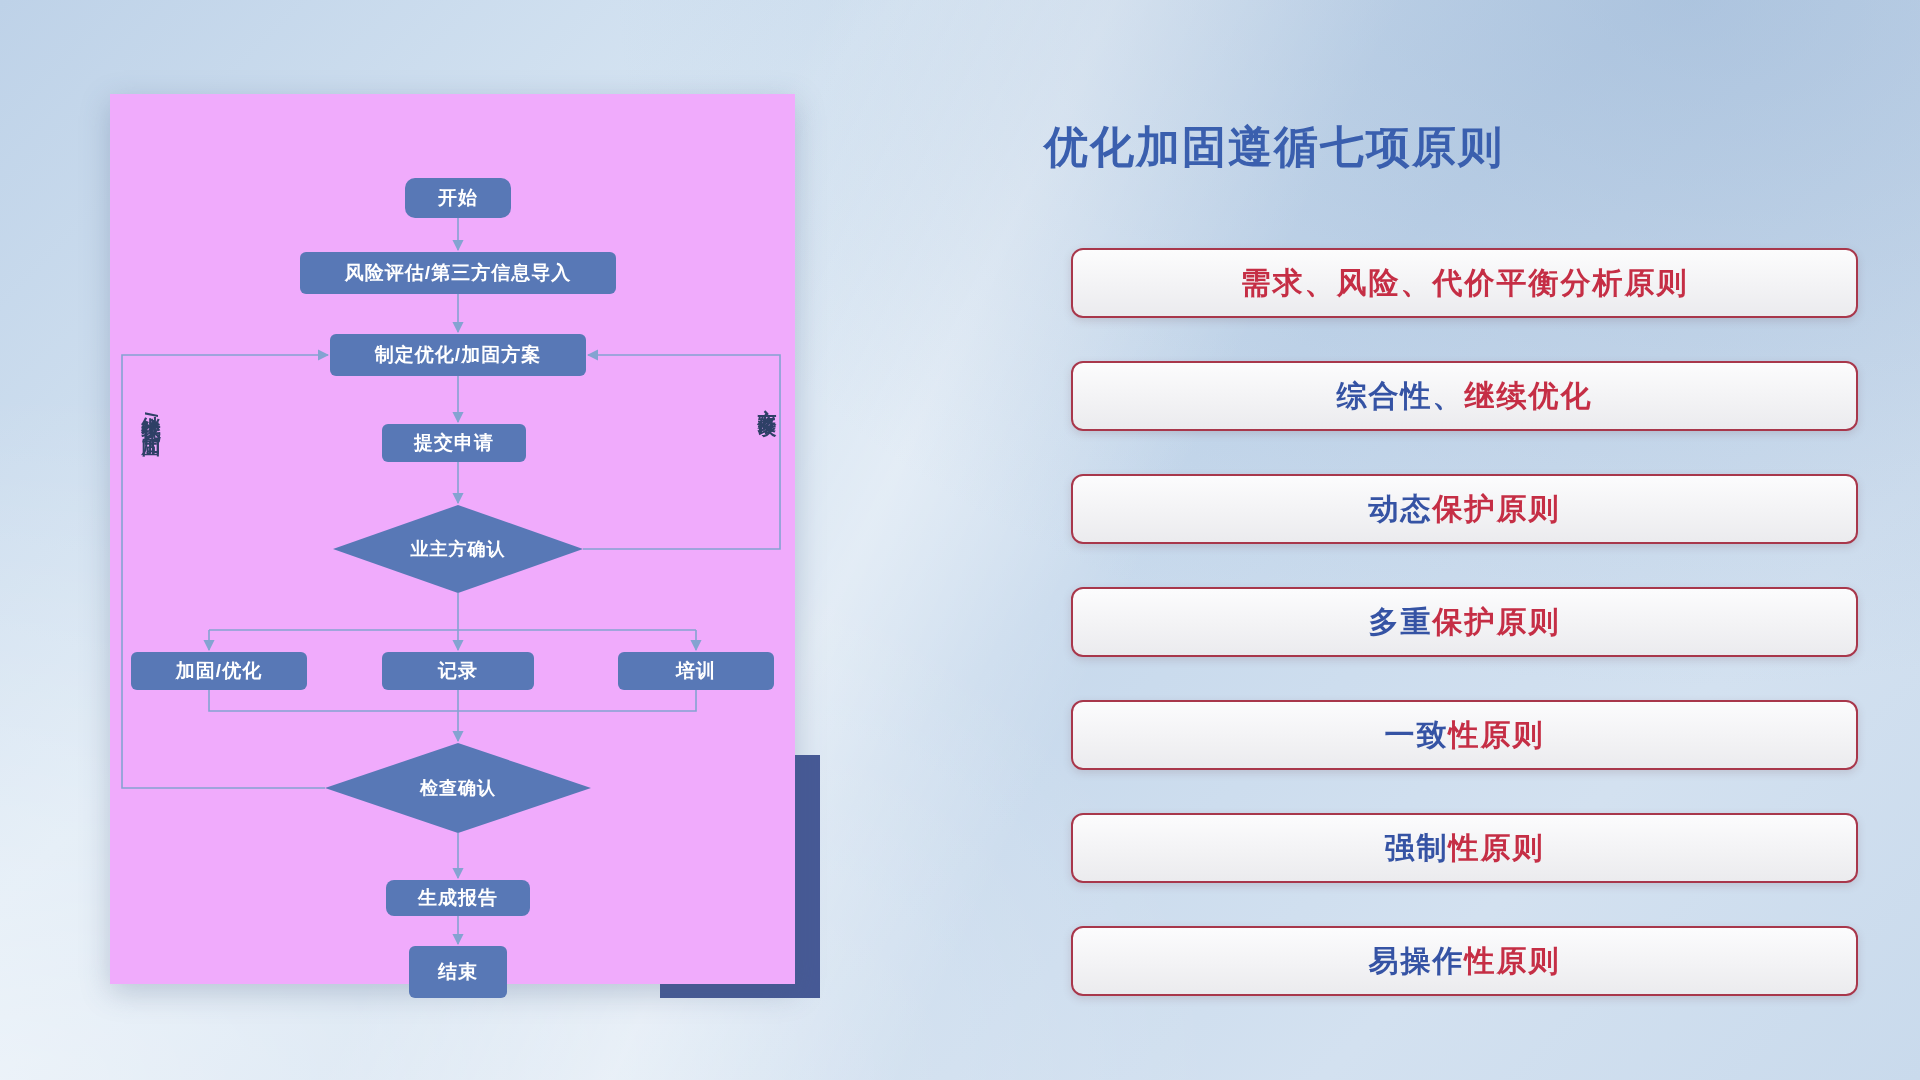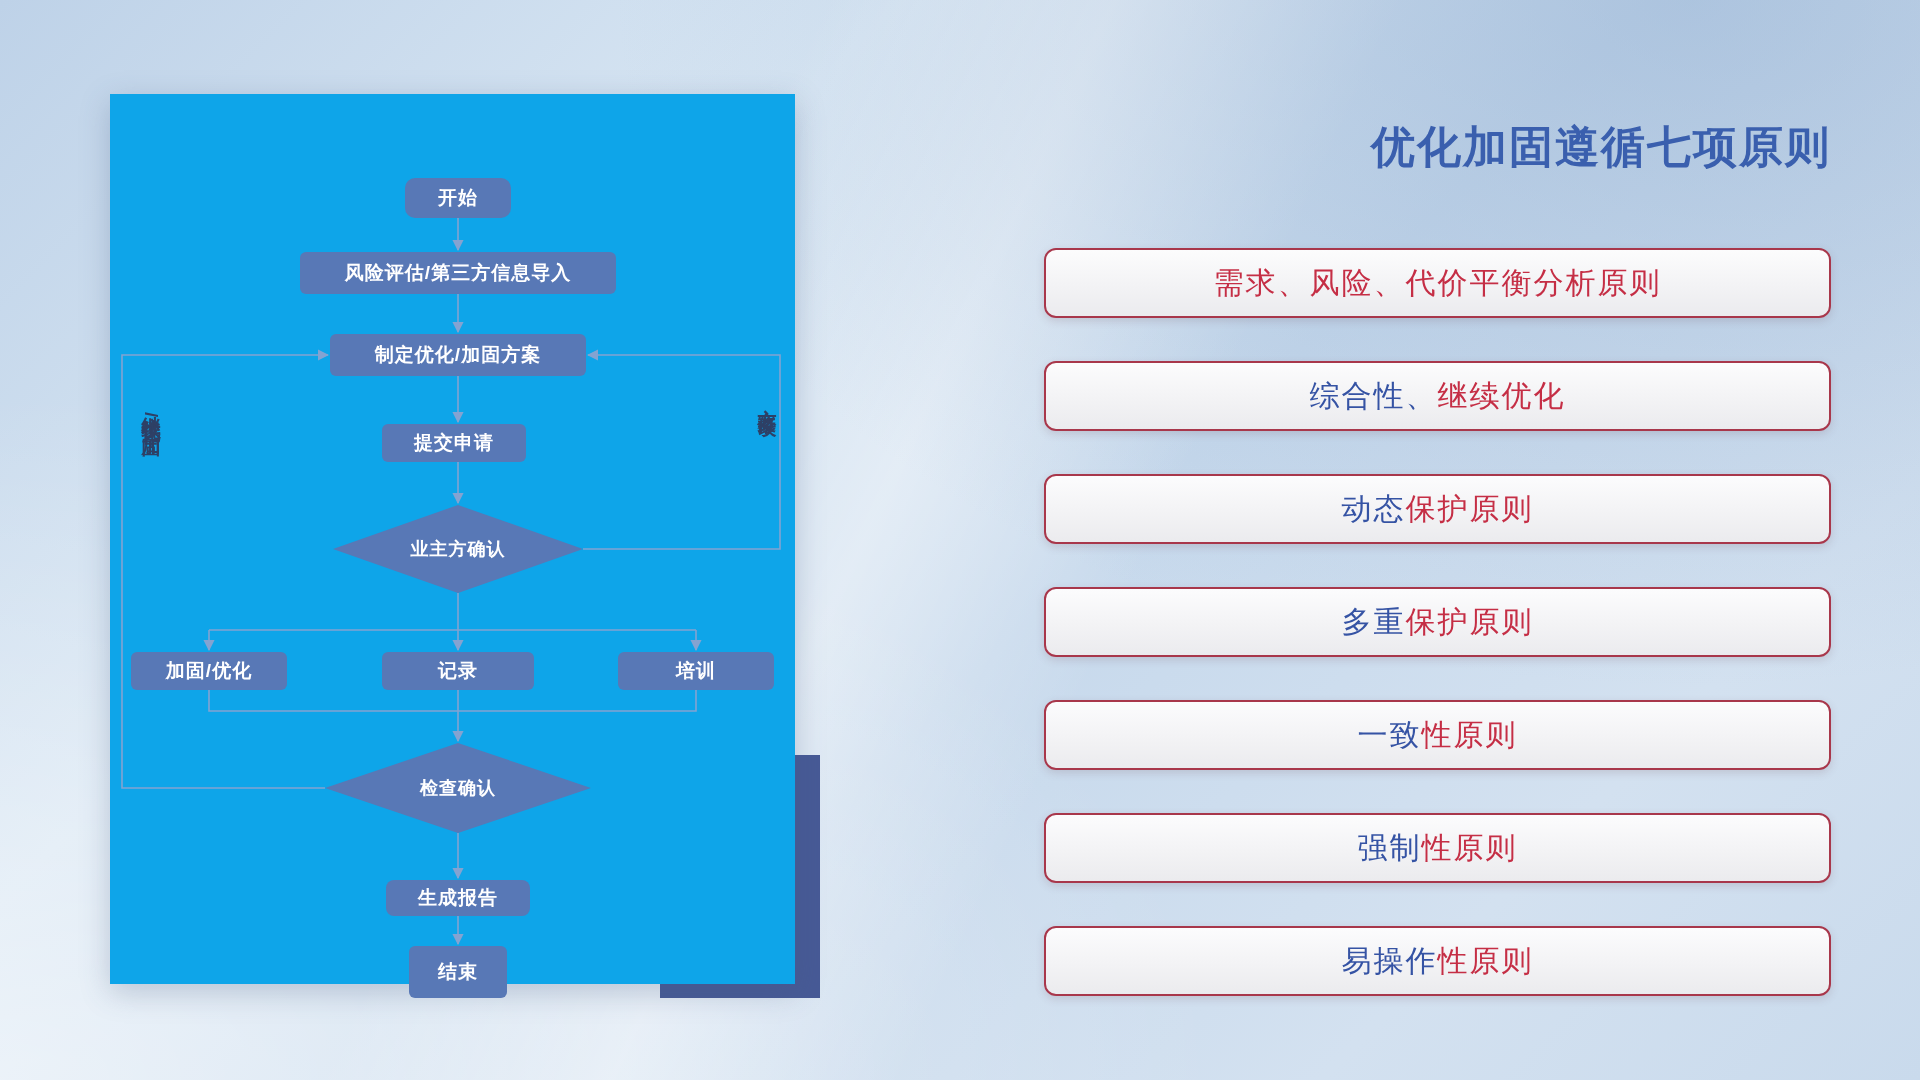--- a/index.html
+++ b/index.html
@@ -19,21 +19,21 @@
                 radial-gradient(ellipse at 88% 0%, rgba(140,170,206,0.45) 0%, rgba(140,170,206,0) 45%);
   }
 
   
   .shadow-block {
     position:absolute; left:660px; top:755px; width:160px; height:243px;
     background: var(--shadow_block_navy);
   }
   .flow-card {
     position:absolute; left:110px; top:94px; width:685px; height:890px;
-    background:#0ea5e9;
+    background:#f0abfc;
     box-shadow: 0 8px 28px rgba(70,90,130,0.28);
   }
   .flow-lines { position:absolute; left:0; top:0; }
   .fnode {
     position:absolute;
     background: var(--flow_shape_blue);
     color: var(--flow_text_white);
     display:flex; align-items:center; justify-content:center;
     font-size:19px; font-weight:bold; white-space:nowrap;
     letter-spacing:1px;
@@ -46,34 +46,34 @@
     position:absolute;
     writing-mode: vertical-rl;
     color: var(--vertical_label_navy);
     font-size:19px; font-weight:bold; letter-spacing:3px;
   }
 
   
   .right-panel { position:absolute; left:1044px; top:0; width:787px; height:1080px; }
   .page-title {
     position:absolute; left:0; right:0; top:118px;
-    text-align:right;
+    text-align:left;
     font-size:44px; font-weight:bold;
     color: var(--title_blue);
     letter-spacing:2px;
   }
   .principles { position:absolute; left:0; top:248px; width:787px; }
   .principle-card {
     width:787px; height:70px; margin-bottom:43px;
     border:2px solid var(--card_border);
     border-radius:12px;
     background: linear-gradient(180deg, #fcfcfd 0%, #ebebee 100%);
     box-shadow: 0 3px 8px rgba(110,70,85,0.18);
     display:flex; align-items:center; justify-content:center;
-    font-size:30px; letter-spacing:2px; font-weight:normal;
+    font-size:30px; letter-spacing:2px; font-weight:bold;margin-left:27px;
   }
 </style>
 </head>
 <body>
 
 <div class="bg-streak1"></div>
 <div class="bg-streak2"></div>
 
 <div class="shadow-block"></div>
 
@@ -108,21 +108,21 @@
   <div class="fnode" style="left:295px;top:84px;width:106px;height:40px;border-radius:10px">开始</div>
 
   <div class="fnode" style="left:220px;top:240px;width:256px;height:42px;border-radius:6px">制定优化/加固方案</div>
 
   <div class="fnode" style="left:190px;top:158px;width:316px;height:42px;border-radius:6px">风险评估/第三方信息导入</div>
 
   <div class="fnode" style="left:272px;top:330px;width:144px;height:38px;border-radius:6px">提交申请</div>
 
   <div class="fnode diamond" style="left:223px;top:411px;width:250px;height:88px">业主方确认</div>
 
-  <div class="fnode" style="left:21px;top:558px;width:156px;height:38px;border-radius:6px">加固/优化</div>
+  <div class="fnode" style="left:21px;top:558px;width:176px;height:38px;border-radius:6px">加固/优化</div>
 
   <div class="fnode" style="left:272px;top:558px;width:152px;height:38px;border-radius:6px">记录</div>
 
   <div class="fnode" style="left:508px;top:558px;width:156px;height:38px;border-radius:6px">培训</div>
 
   <div class="fnode diamond" style="left:215px;top:649px;width:266px;height:90px">检查确认</div>
 
   <div class="fnode" style="left:276px;top:786px;width:144px;height:36px;border-radius:8px">生成报告</div>
 
   <div class="fnode" style="left:299px;top:852px;width:98px;height:52px;border-radius:6px">结束</div>

